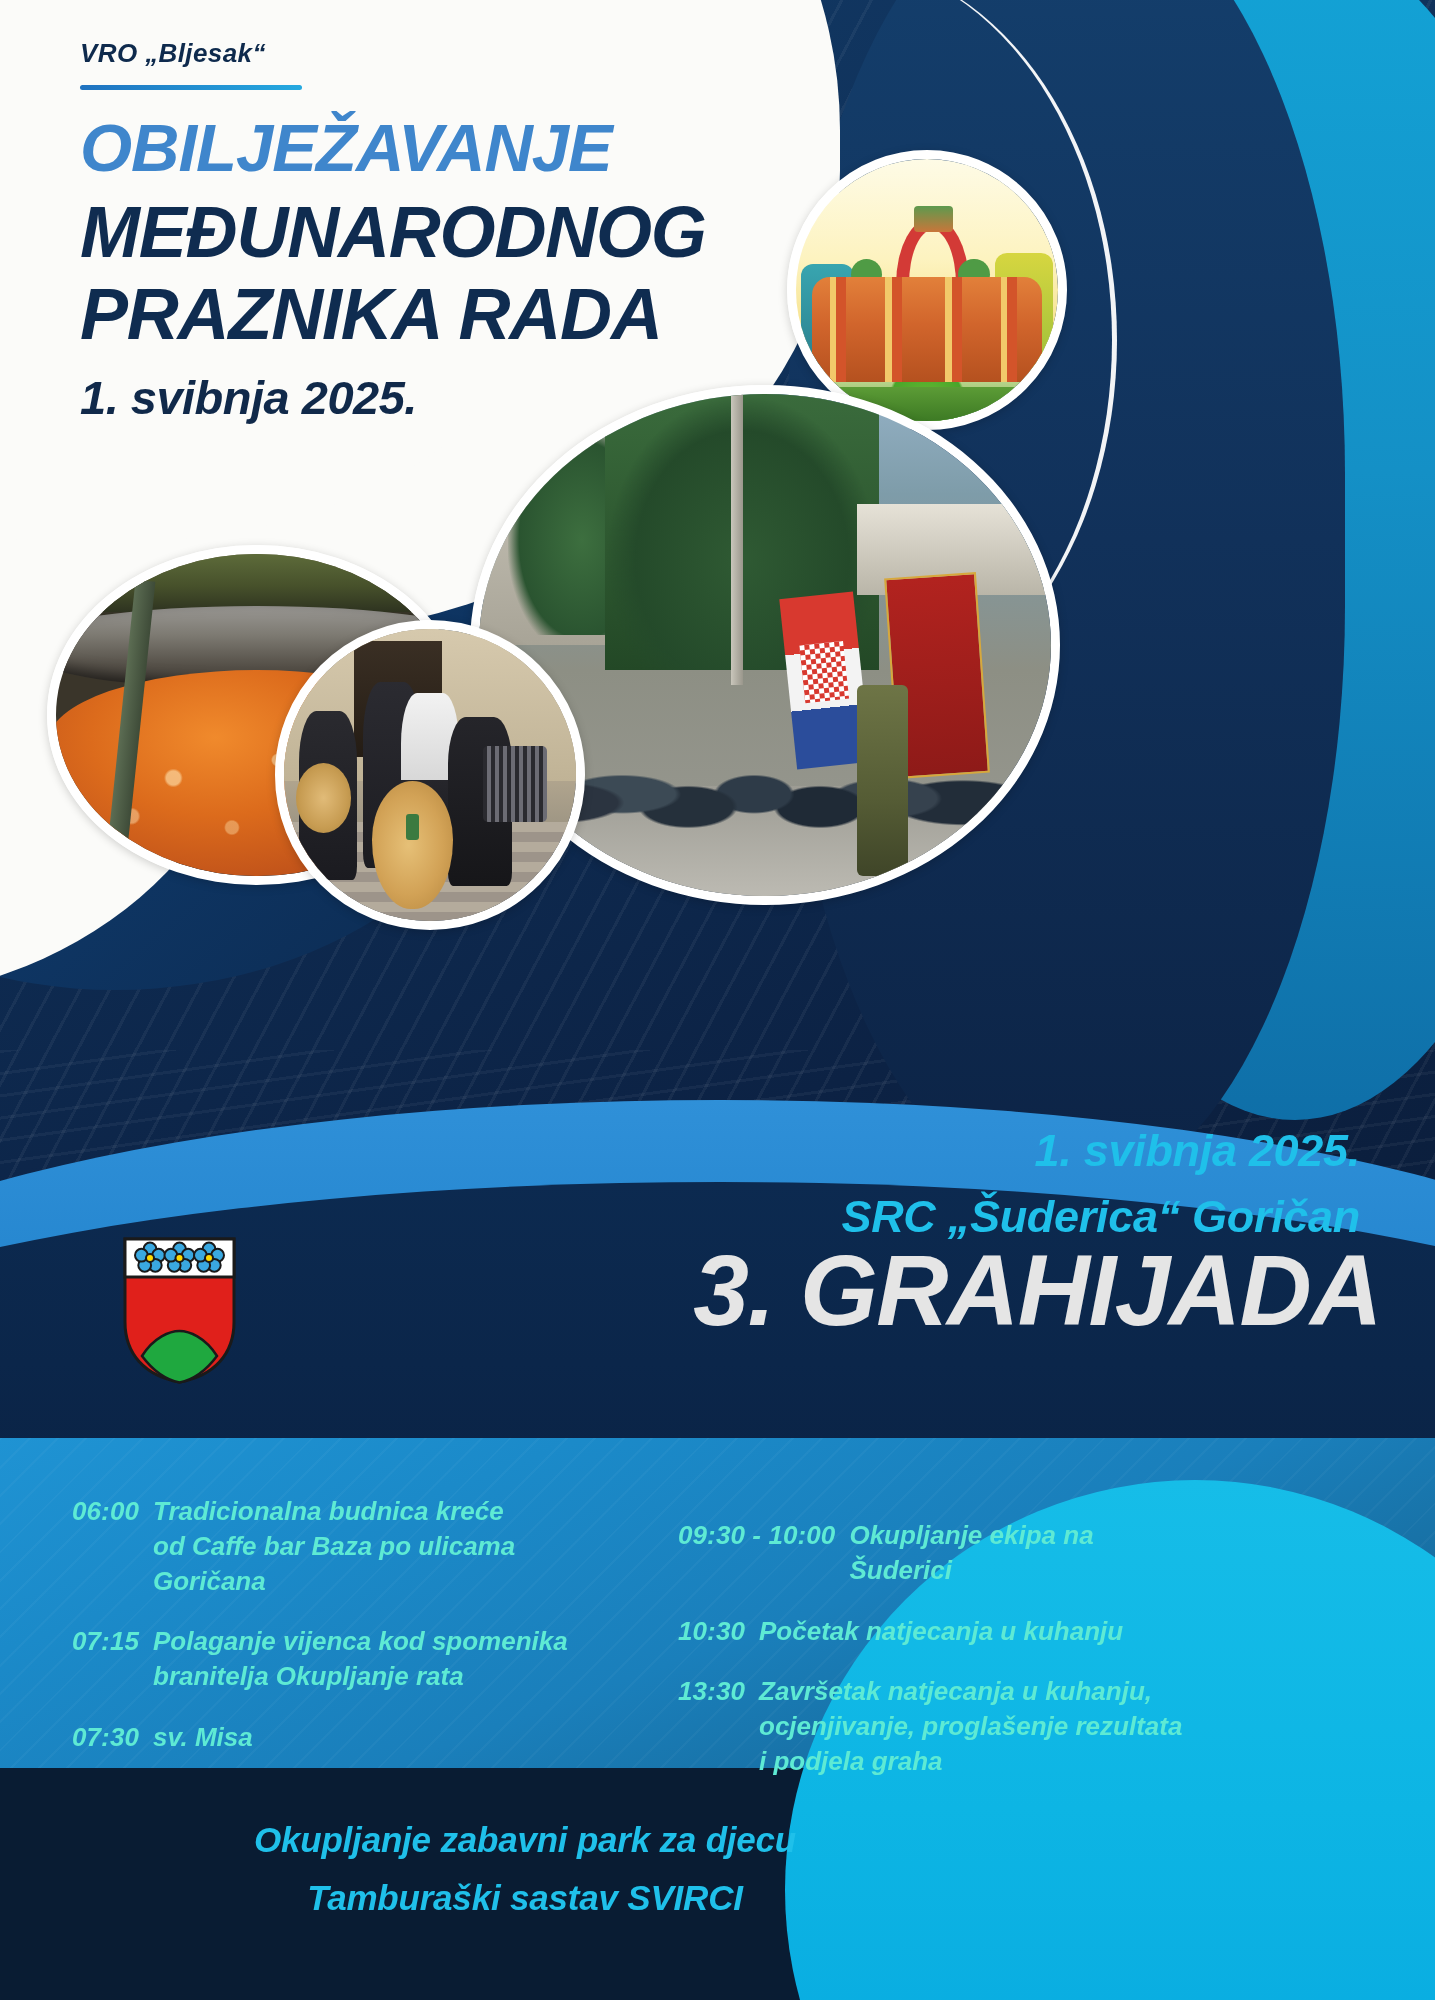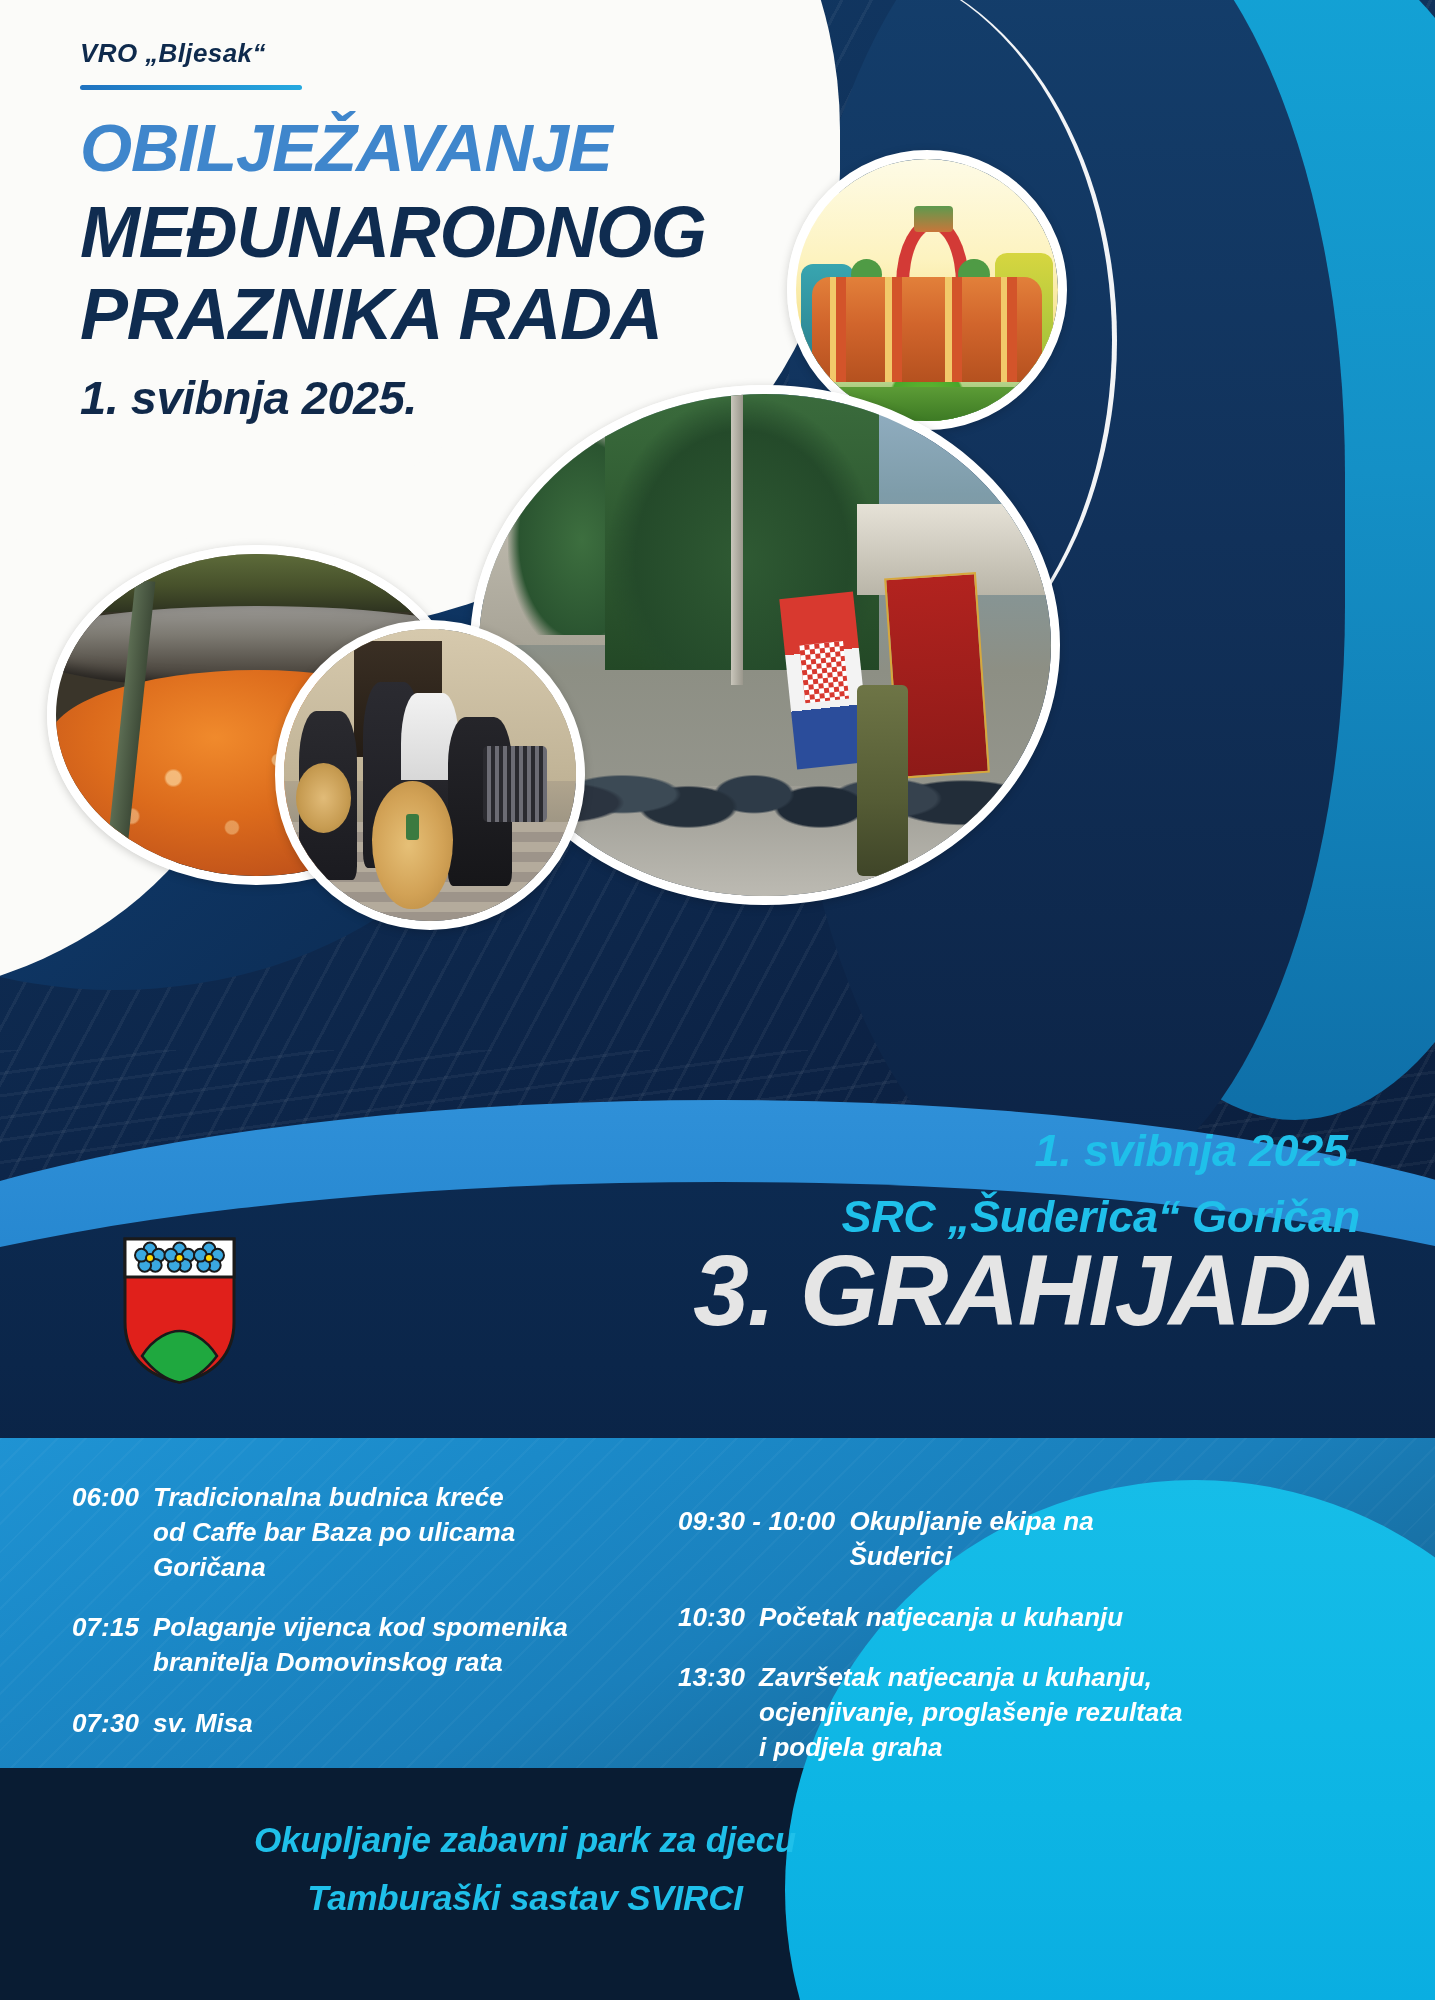--- a/index.html
+++ b/index.html
@@ -292,21 +292,21 @@
   .evt-place{ margin-top:14px; font-size:45px; font-weight:600; font-style:italic; color:#1fc0ea; letter-spacing:-.3px; }
   .evt-title{
     position:absolute; right:54px; top:1240px; z-index:9;
     font-size:100px; font-weight:800; font-style:italic; color:#e5e5e5;
     letter-spacing:-1.5px; line-height:1;
   }
 
   
   .sched{
     position:absolute; left:0; top:1438px; width:1262px; height:330px; z-index:10;
-    display:flex; padding:42px 60px 0 72px; gap:42px; color:#ffffff;
+    display:flex; padding:56px 60px 0 72px; gap:42px; color:#5eead4;
   }
   .sched-col{ flex:1; }
   .sched-col.right{ padding-left:40px;margin-top:24px; }
   .sitem{ display:flex; margin-bottom:26px; }
   .sitem .t{
     font-size:26px; font-weight:700; font-style:italic; white-space:nowrap;
     padding-right:14px; letter-spacing:.1px; line-height:1.34;
   }
   .sitem .d{ font-size:26px; font-weight:600; font-style:italic; line-height:1.34; }
   .sitem .d .ln{ display:block; }
@@ -452,21 +452,21 @@
         <div class="t">06:00</div>
         <div class="d">
           <span class="ln">Tradicionalna budnica kreće</span>
           <span class="ln">od Caffe bar Baza po ulicama Goričana</span>
         </div>
       </div>
       <div class="sitem">
         <div class="t">07:15</div>
         <div class="d">
           <span class="ln">Polaganje vijenca kod spomenika</span>
-          <span class="ln">branitelja Domovinskog rata</span>
+          <span class="ln">branitelja Okupljanje rata</span>
         </div>
       </div>
       <div class="sitem">
         <div class="t">07:30</div>
         <div class="d">
           <span class="ln">sv. Misa</span>
         </div>
       </div>
     </div>
 

